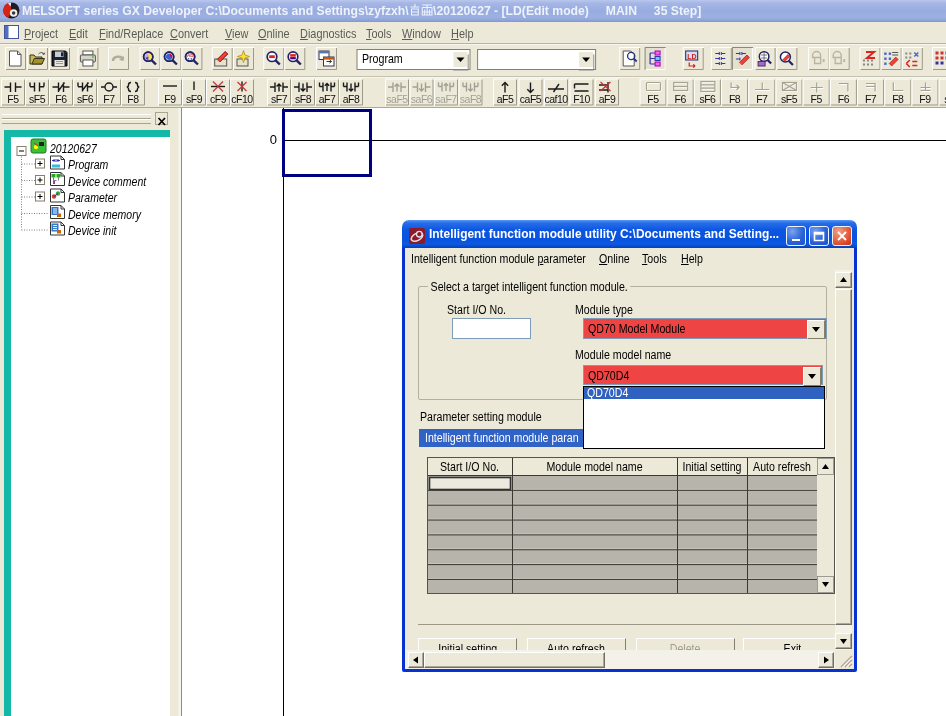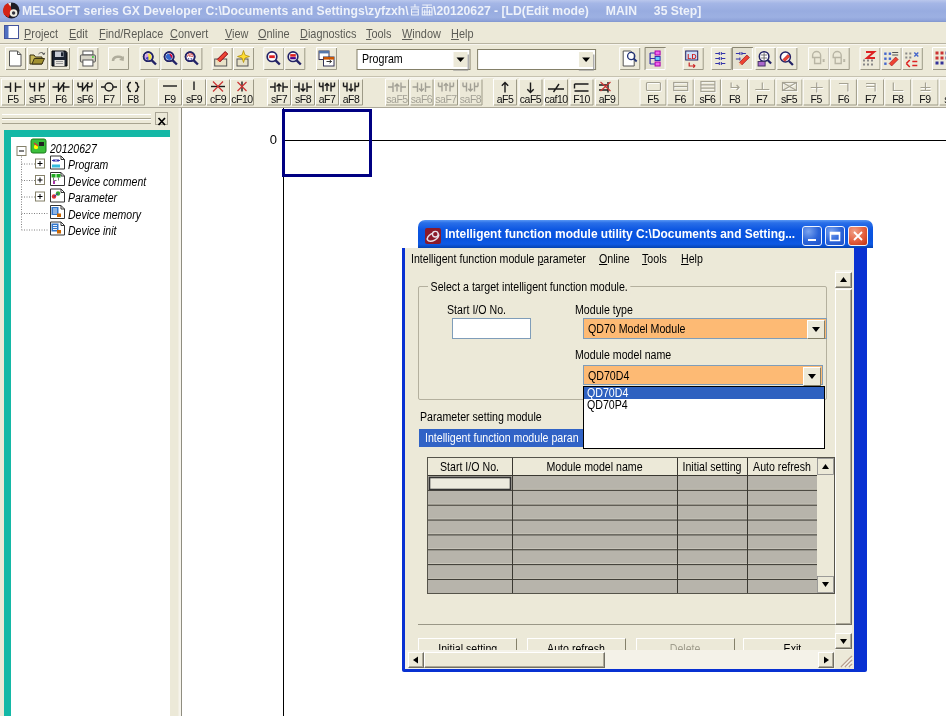--- a/index.html
+++ b/index.html
@@ -19,33 +19,33 @@
 #xbtn{position:absolute;left:155px;top:4px;width:13px;height:13px;border:1px solid #a8a494;box-sizing:border-box;}
 #splitter{width:11px;background:#ece9d8;height:608px;background:#ece9d8;border-right:1.5px solid #8f8d80;box-shadow:inset -2.5px 0 0 #f6f4ec;}
 #ladder{left:182px;top:108px;width:764px;height:608px;background:#fff;}
 #rung{position:absolute;left:101px;top:32px;width:663px;height:1px;background:#000;}
 #bus{position:absolute;left:101px;top:0px;width:1px;height:608px;background:#000;}
 #cursor{position:absolute;left:100px;top:0.5px;width:90px;height:68px;border:3px solid #000082;box-sizing:border-box;}
 #step0{position:absolute;left:77px;top:24px;width:18px;text-align:right;font-size:13px;color:#000;}
 
 #dialog{left:402px;top:220px;width:455px;height:452px;}
 #dtitle{position:absolute;left:0;top:0;width:455px;height:28px;border-radius:7px 7px 0 0;
- background:linear-gradient(180deg,#5997f4 0%,#2a6fe8 10%,#0c56e2 35%,#0853de 68%,#0e59e4 86%,#0341b0 100%);margin-left:16px;}
+ background:linear-gradient(180deg,#5997f4 0%,#2a6fe8 10%,#0c56e2 35%,#0853de 68%,#0e59e4 86%,#0341b0 100%);}
 #dtitle .txt{position:absolute;left:27px;top:7px;color:#fff;font-weight:bold;font-size:12.5px;white-space:nowrap;transform:scaleX(0.955);transform-origin:0 0;}
 .wbtn{position:absolute;top:6px;width:20px;height:20px;border-radius:3px;border:1px solid #eef4fe;box-sizing:border-box;
  background:radial-gradient(circle at 30% 25%,#7ba4ef 0%,#2a63d8 55%,#1e51c8 100%);color:#fff;text-align:center;font-size:13px;font-weight:bold;line-height:17px;}
 #wclose{background:radial-gradient(circle at 30% 25%,#f0a086 0%,#e35e3d 55%,#c03010 100%);}
-#dbody{position:absolute;left:0;top:28px;width:455px;height:424px;background:#0831d2;border-radius:0 0 2px 2px;padding-left:10px;}
+#dbody{position:absolute;left:0;top:28px;width:455px;height:424px;background:#0831d2;border-radius:0 0 2px 2px;}
 #dmenu{position:absolute;left:3px;top:0px;width:449px;height:22px;background:#ece9d8;}
 #dmenu span{position:absolute;top:4px;font-size:12.5px;color:#000;white-space:nowrap;display:inline-block;transform:scaleX(0.85);transform-origin:0 0;}
 #dclient{position:absolute;left:3px;top:22px;width:449px;height:399px;background:#ece9d8;overflow:hidden;}
 #grp{position:absolute;left:13px;top:16px;width:409px;height:114px;border:1px solid #b4b09e;border-radius:2px;box-sizing:border-box;}
 .lbl{position:absolute;font-size:12.5px;color:#000;white-space:nowrap;display:inline-block;transform:scaleX(0.85);transform-origin:0 0;}
 .field{position:absolute;background:#fff;border:1px solid #7f9db9;box-sizing:border-box;}
-.combo{position:absolute;background:#fdba74;border:1px solid #7f9db9;box-sizing:border-box;font-size:12.5px;text-align:center;}
+.combo{position:absolute;background:#ef4444;border:1px solid #7f9db9;box-sizing:border-box;font-size:12.5px;text-align:center;}
 .combo .t{position:absolute;left:4px;top:2.5px;display:inline-block;transform:scaleX(0.85);transform-origin:0 0;white-space:nowrap;}
 .cbtn{position:absolute;right:1px;top:1px;width:16px;height:17px;background:#ece9d8;border-top:1px solid #fff;border-left:1px solid #fff;border-right:1px solid #848069;border-bottom:1px solid #848069;}
 .arrd{position:absolute;left:4px;top:6px;width:0;height:0;border-left:4px solid transparent;border-right:4px solid transparent;border-top:5px solid #000;}
 #ddl{position:absolute;left:178px;top:116px;width:242px;height:63px;background:#fff;border:1px solid #000;box-sizing:border-box;font-size:12.5px;z-index:5;}
 #ddl .it{height:12.2px;padding-left:3px;line-height:12.4px;white-space:nowrap;}
 #ddl .it span{display:inline-block;transform:scaleX(0.85);transform-origin:0 0;}
 #ddl .sel{background:#2e61c0;color:#fff;}
 #pbar{position:absolute;left:14px;top:159px;width:165px;height:18px;background:#3163c6;}
 #pbar span{position:absolute;left:6px;top:2px;color:#fff;font-size:12.5px;white-space:nowrap;display:inline-block;transform:scaleX(0.85);transform-origin:0 0;}
 #tbl{position:absolute;left:22px;top:187px;width:408px;height:137px;}
@@ -770,21 +770,20 @@
             <span class="cbtn">
               <span class="arrd"></span>
             </span>
           </div>
           <span class="lbl" style="left:15px;top:140px">Parameter setting module</span>
           <div id="pbar">
             <span>Intelligent function module paran</span>
           </div>
           <div id="ddl">
  <div class="it sel"><span>QD70D4</span></div>
-            <div class="it"><span>QD70P4</span></div>
 </div>
           <div id="tbl">
             <svg width="408" height="137" style="position:absolute;left:0;top:0">
               <rect x="0.5" y="0.5" width="407" height="136" fill="#b7b4ab" stroke="#55534a"></rect>
               <rect x="1" y="1" width="389" height="17" fill="#ece9d8"></rect>
               <line x1="1" y1="32.35" x2="390" y2="32.35" stroke="#cac7bc"></line>
               <line x1="1" y1="33.35" x2="390" y2="33.35" stroke="#3a3831"></line>
               <line x1="1" y1="47.2" x2="390" y2="47.2" stroke="#cac7bc"></line>
               <line x1="1" y1="48.2" x2="390" y2="48.2" stroke="#3a3831"></line>
               <line x1="1" y1="62.05" x2="390" y2="62.05" stroke="#cac7bc"></line>

